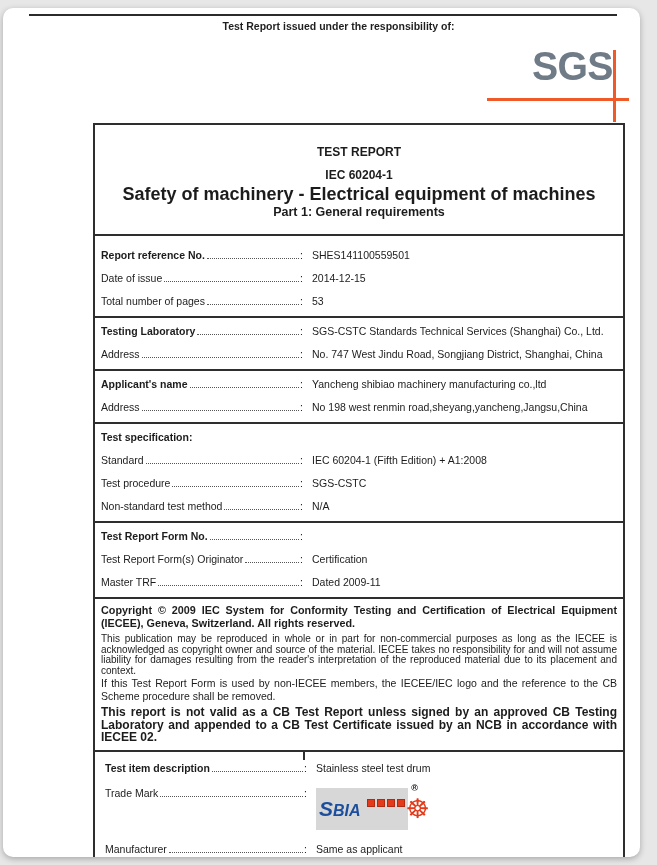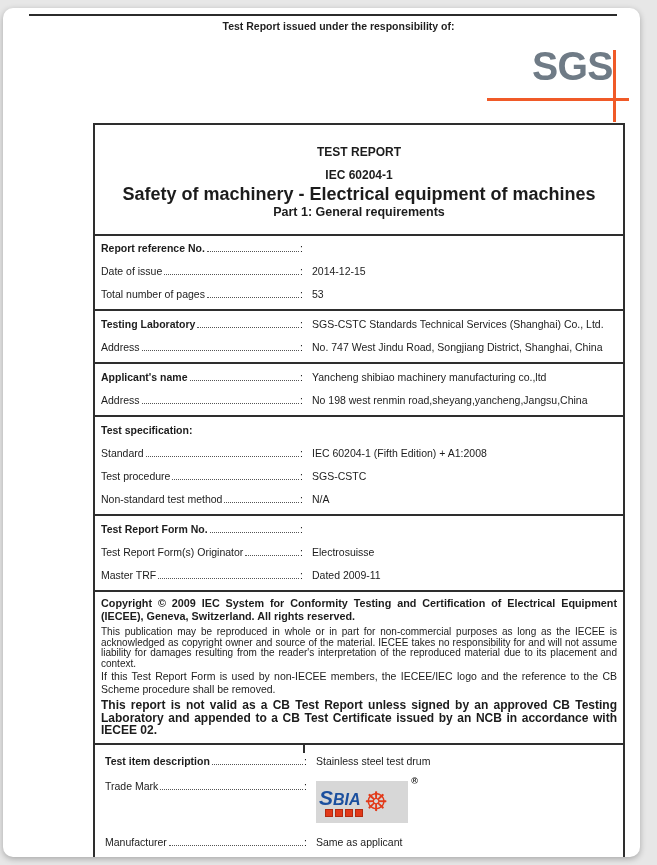--- a/index.html
+++ b/index.html
@@ -47,21 +47,21 @@
   .title-section {
     border-bottom:2px solid #2e2e2e;
     text-align:center; padding:12px 8px 13px;
   }
   .t-line1, .t-line2 { font-size:12px; font-weight:bold; line-height:15px;margin-top:8px; }
   .t-line3 { font-size:18px; font-weight:bold; line-height:19px; margin-top:2px; }
   .t-line4 { font-size:12.5px; font-weight:bold; line-height:17px; }
 
   .sec { border-bottom:2px solid #2e2e2e; padding:2px 0 3px; }
   .sec:last-child { border-bottom:none; }
-  .sec-report { padding-top:1px; }
+  .sec-report { padding-top:8px; }
 
   .row { display:flex; align-items:baseline; padding:4px 6px; font-size:10.5px; line-height:15px; }
   .lbl { width:202px; display:flex; align-items:baseline; flex-shrink:0; }
   .lbl .txt { white-space:nowrap; }
   .dots { flex:1; border-bottom:1.5px dotted #555; margin:0 0 2px 2px; min-width:8px; }
   .colon { margin-left:1px; }
   .val { margin-left:9px; flex:1; }
   .bold { font-weight:bold; }
 
   
@@ -79,21 +79,21 @@
   }
   .sec-item .row { padding:5px 10px; }
   .row-tm { align-items:flex-start; min-height:56px; }
 
   
   .tm-box {
     position:relative; width:92px; height:42px;
     background:#d7d7d7; margin-top:2px;
     display:flex; align-items:center; padding:2px 3px;
   }
-  .tm-left { display:flex; flex-direction:column; line-height:1; }
+  .tm-left { display:flex; flex-direction:row; line-height:1; }
   .tm-brand {
     color:#1b4f9e; font-weight:bold; font-style:italic;
     font-size:16px; line-height:1; white-space:nowrap;
   }
   .tm-brand .big-s { font-size:21px; }
   .tm-band { display:flex; gap:2px; margin-top:1px; padding-left:6px; }
   .tm-band .blk { width:8px; height:8px; background:#e23a1a; border:1px solid #b32a10; }
   .tm-wheel { color:#e23a1a; font-size:27px; line-height:1; margin-left:1px; font-family:"DejaVu Sans", sans-serif; }
   .tm-reg { position:absolute; top:-7px; right:-10px; font-size:9px; color:#111; font-weight:bold; }
 </style>
@@ -120,20 +120,21 @@
       <div class="t-line4">Part 1: General requirements</div>
     </div>
 
     <div class="sec sec-report">
       <div class="row">
         <span class="lbl">
             <span class="txt bold">Report reference No.</span>
             <span class="dots"></span>
             <span class="colon">:</span>
           </span>
+        <span class="val">SHES141100559501</span>
       </div>
       <div class="row">
         <span class="lbl">
             <span class="txt">Date of issue</span>
             <span class="dots"></span>
             <span class="colon">:</span>
           </span>
         <span class="val">2014-12-15</span>
       </div>
       <div class="row">
@@ -221,21 +222,21 @@
             <span class="dots"></span>
             <span class="colon">:</span>
           </span>
       </div>
       <div class="row">
         <span class="lbl">
             <span class="txt">Test Report Form(s) Originator</span>
             <span class="dots"></span>
             <span class="colon">:</span>
           </span>
-        <span class="val">Electrosuisse</span>
+        <span class="val">Certification</span>
       </div>
       <div class="row">
         <span class="lbl">
             <span class="txt">Master TRF</span>
             <span class="dots"></span>
             <span class="colon">:</span>
           </span>
         <span class="val">Dated 2009-11</span>
       </div>
     </div>

